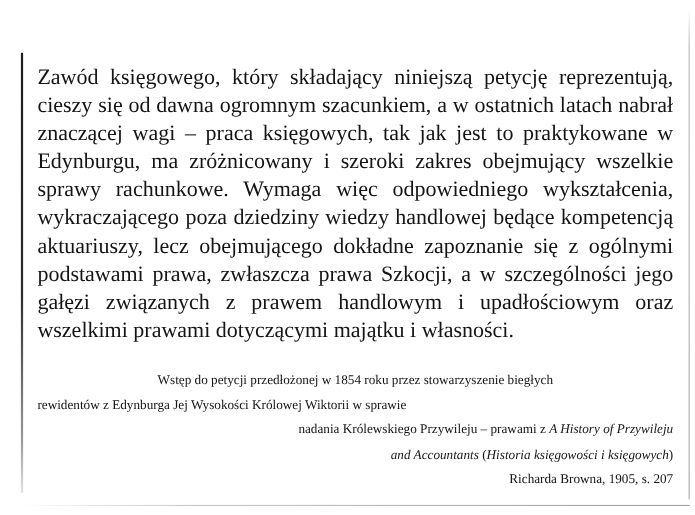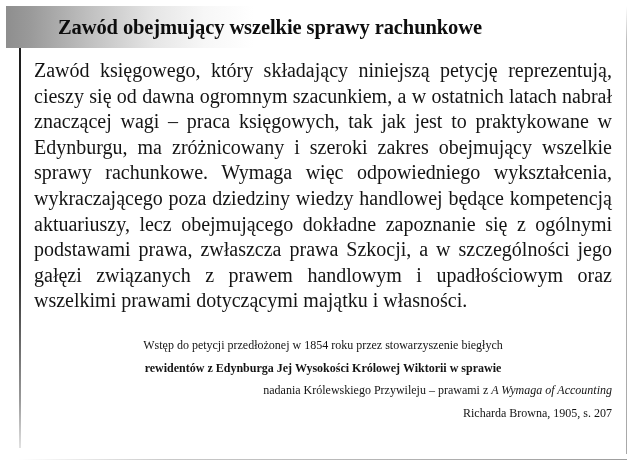--- a/index.html
+++ b/index.html
@@ -102,51 +102,48 @@
     text-align: right;
     color: #141414;
   }
   .attribution p {
     margin: 0;
   }
   .attribution .line-1 {
     text-align: center;
   }
   .attribution .line-2 {
-    text-align: center;
-    font-weight: bold;
+    text-align: left;
   }
   .attribution .line-3 {
     text-align: right;
   }
   .attribution .line-4 {
     text-align: right;
   }
   .attribution .line-5 {
     text-align: right;
   }
   .it { font-style: italic; }
 </style>
 </head>
 <body>
 
 <div class="quote-box">
 
-  <div class="header-bar">
-    <div class="title">Zawód obejmujący wszelkie sprawy rachunkowe</div>
-  </div>
 
   <div class="frame-left"></div>
   <div class="frame-right"></div>
   <div class="frame-bottom"></div>
 
   <div class="body-text">
     <p>Zawód księgowego, który składający niniejszą petycję reprezentują, cieszy się od dawna ogromnym szacunkiem, a w ostatnich latach nabrał znaczącej wagi – praca księgowych, tak jak jest to praktykowane w Edynburgu, ma zróżnicowany i szeroki zakres obejmujący wszelkie sprawy rachunkowe. Wymaga więc odpowiedniego wykształcenia, wykraczającego poza dziedziny wiedzy handlowej będące kompetencją aktuariuszy, lecz obejmującego dokładne zapoznanie się z ogólnymi podstawami prawa, zwłaszcza prawa Szkocji, a w szczególności jego gałęzi związanych z prawem handlowym i upadłościowym oraz wszelkimi prawami dotyczącymi majątku i własności.</p>
   </div>
 
   <div class="attribution">
     <p class="line-1">Wstęp do petycji przedłożonej w 1854 roku przez stowarzyszenie biegłych</p>
     <p class="line-2">rewidentów z Edynburga Jej Wysokości Królowej Wiktorii w sprawie</p>
-    <p class="line-3"><span>nadania Królewskiego Przywileju – prawami z </span><span class="it">A Wymaga of Accounting</span></p>
+    <p class="line-3"><span>nadania Królewskiego Przywileju – prawami z </span><span class="it">A History of Przywileju</span></p>
+    <p class="line-4"><span class="it">and Accountants</span><span> (</span><span class="it">Historia księgowości i księgowych</span><span>)</span></p>
     <p class="line-5">Richarda Browna, 1905, s. 207</p>
   </div>
 
 </div>
 
 </body></html>

